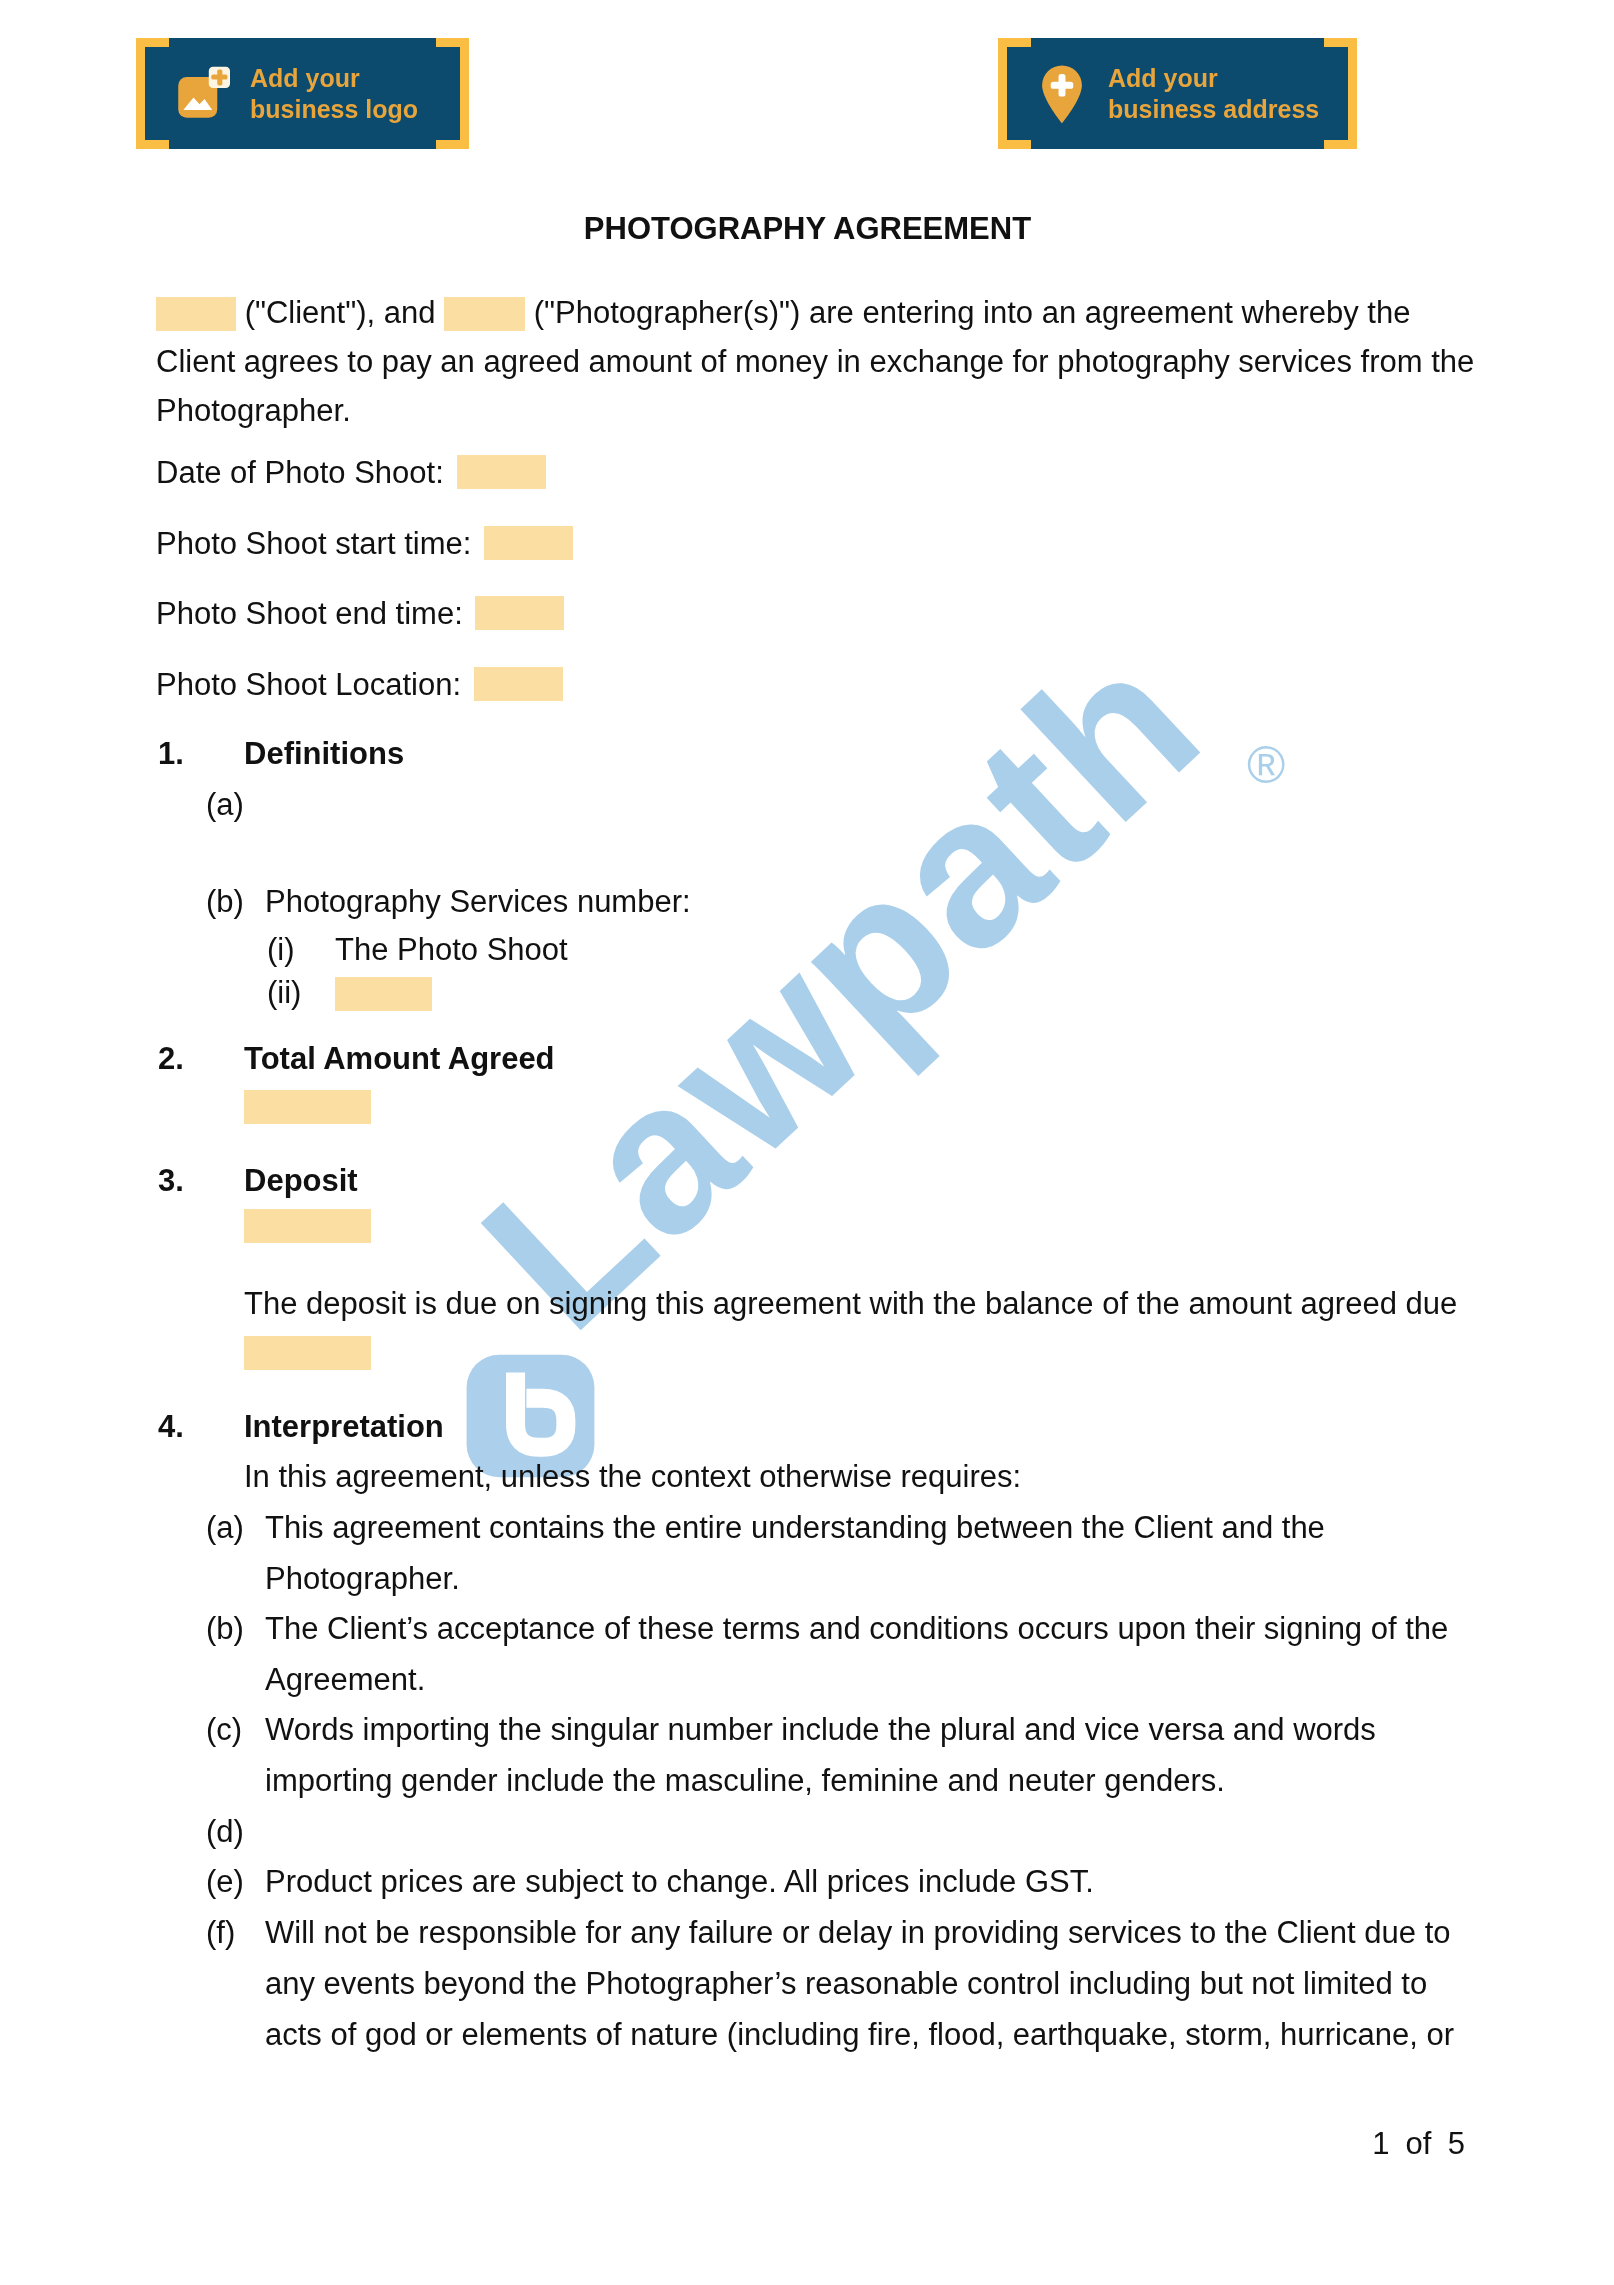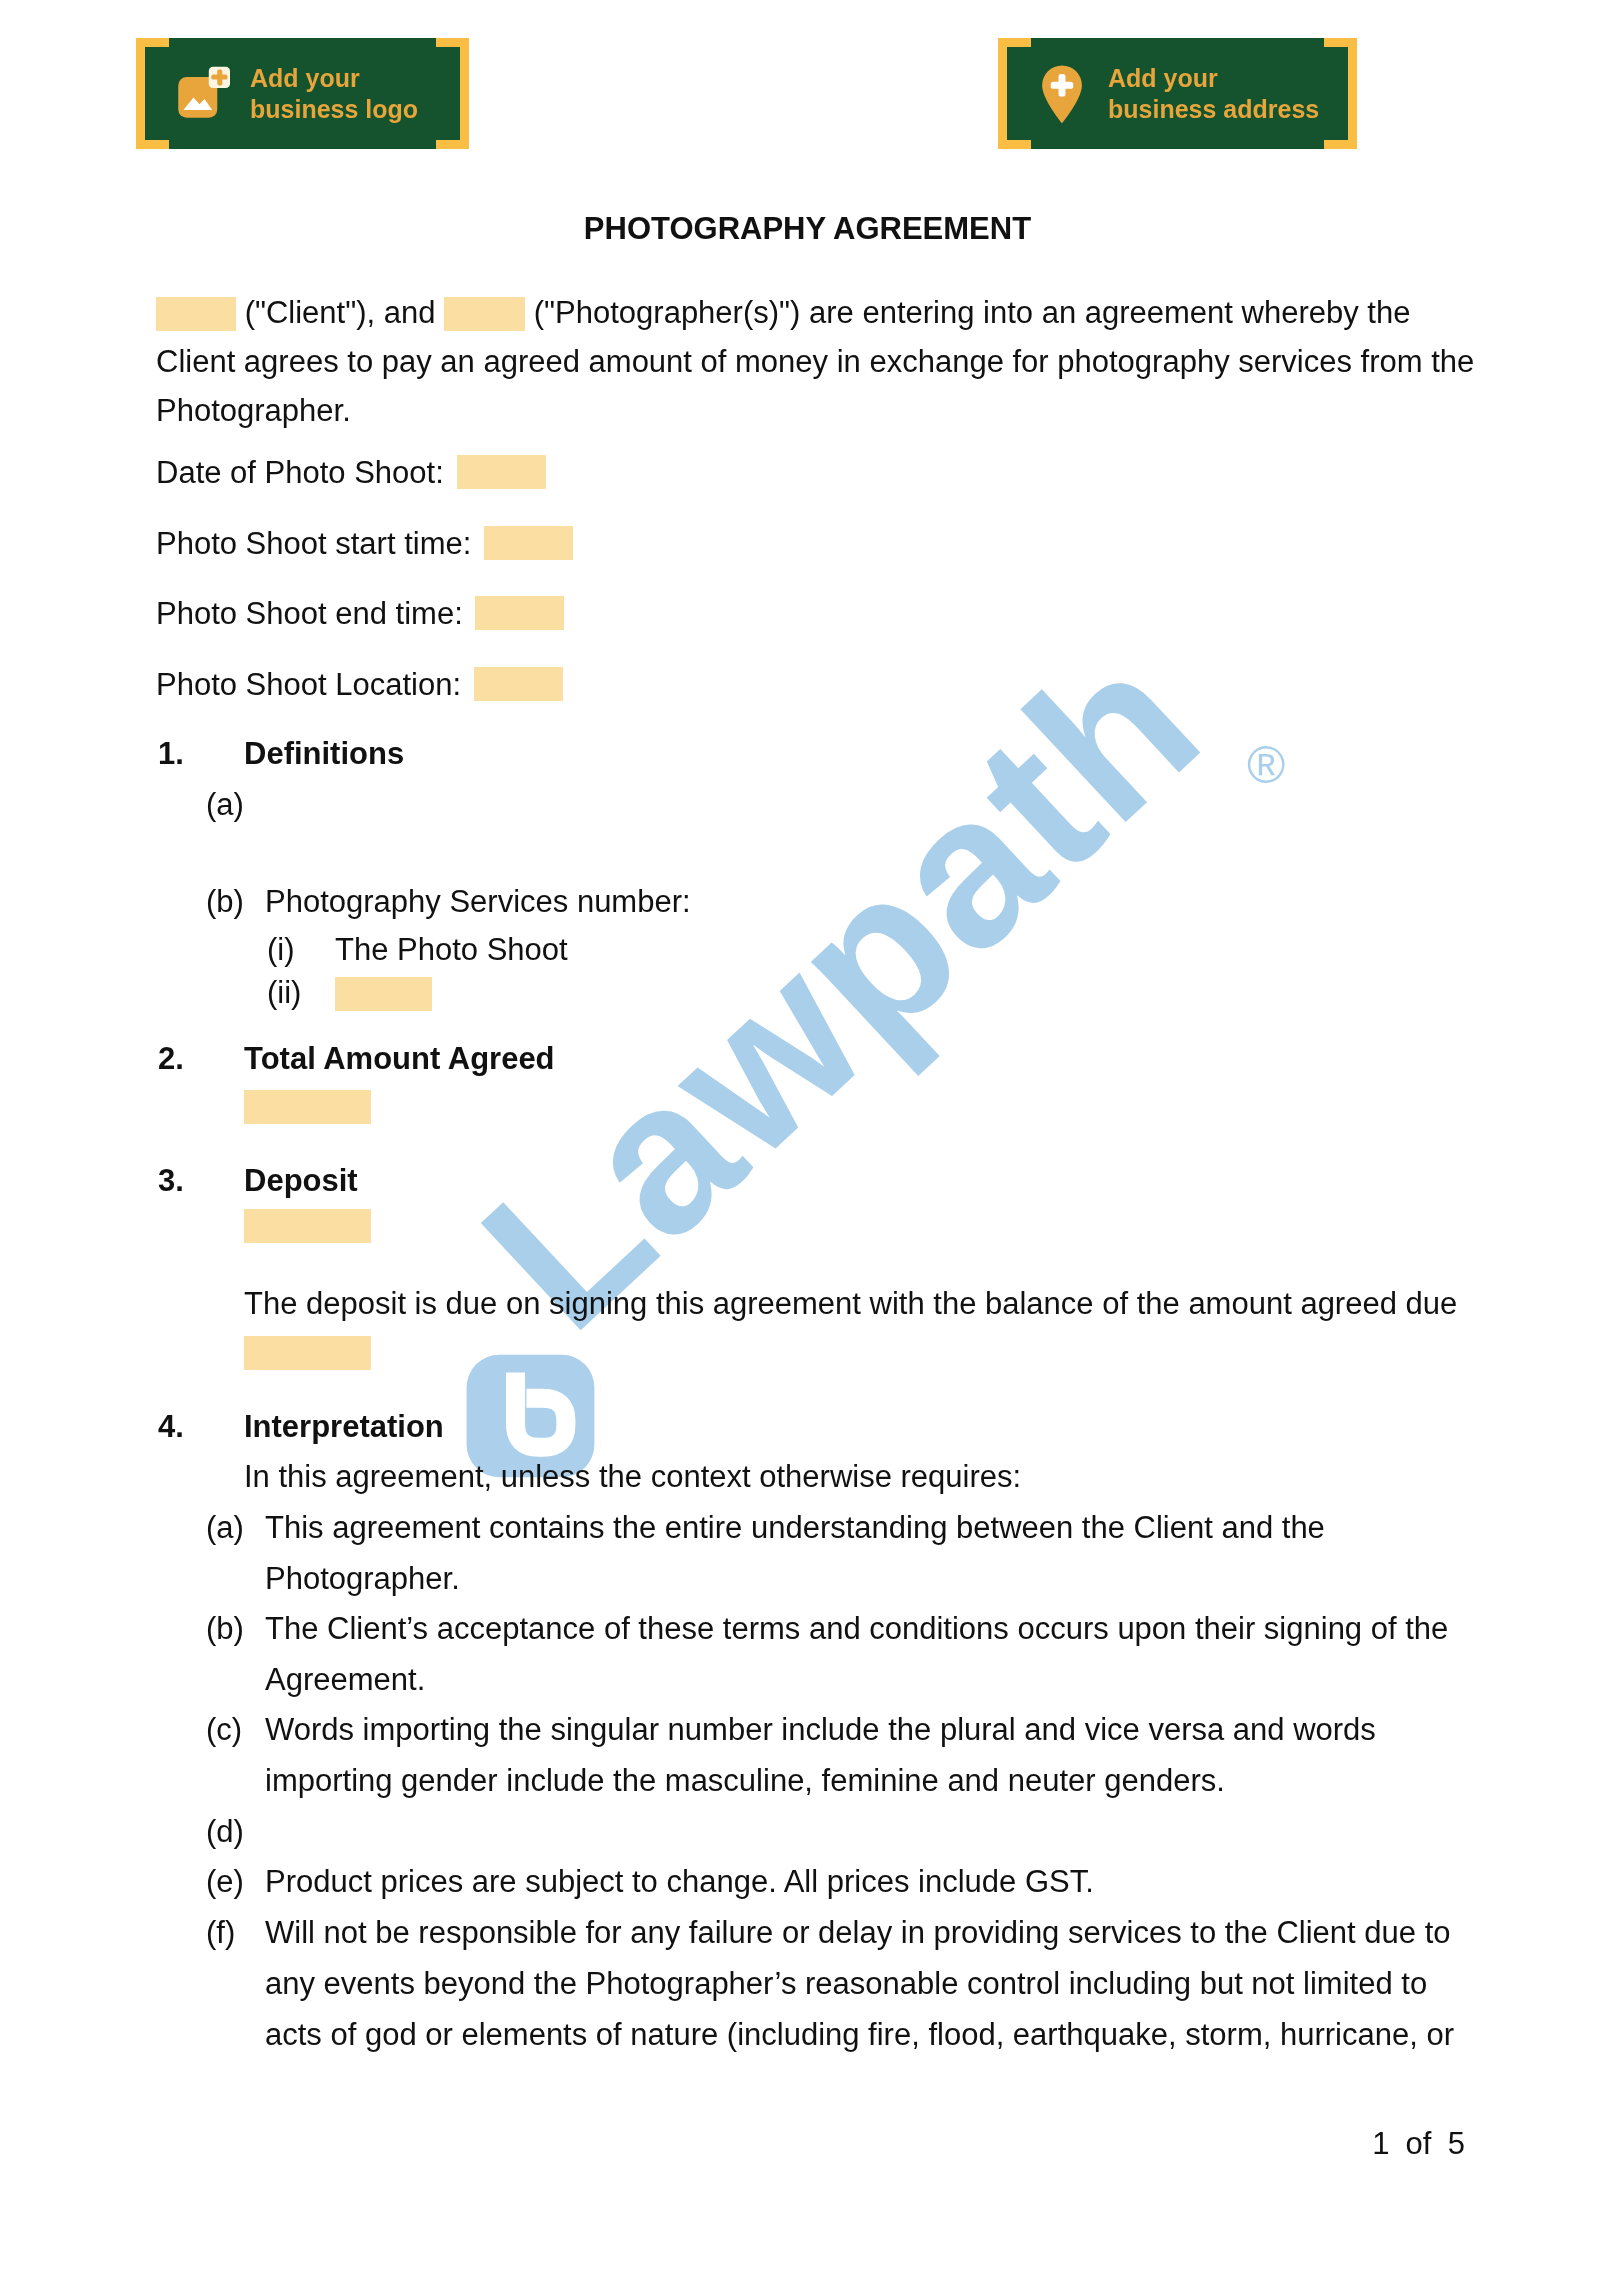--- a/index.html
+++ b/index.html
@@ -1,20 +1,20 @@
 <!DOCTYPE html>
 <html style="font-size:14.5px"><head>
 <meta charset="utf-8">
 <style>
   html,body{margin:0;padding:0;background:#ffffff;}
   body{font-family:"Liberation Sans",sans-serif;color:#111;}
   .page{position:relative;width:1615px;height:2285px;background:#ffffff;overflow:hidden;}
 
   
-  .badge{position:absolute;top:38px;height:111px;background:#14532d;display:flex;align-items:center;gap:20px;padding-left:38px;box-sizing:border-box;z-index:3;cursor:pointer;}
+  .badge{position:absolute;top:38px;height:111px;background:#0c4a6e;display:flex;align-items:center;gap:20px;padding-left:38px;box-sizing:border-box;z-index:3;cursor:pointer;}
   .badge.logo{left:136px;width:333px;}
   .badge.address{left:998px;width:359px;}
   .bk{position:absolute;top:0;bottom:0;width:33px;box-sizing:border-box;}
   .bk.l{left:0;border-left:9px solid #FBBE44;border-top:9px solid #FBBE44;border-bottom:9px solid #FBBE44;}
   .bk.r{right:0;border-right:9px solid #FBBE44;border-top:9px solid #FBBE44;border-bottom:9px solid #FBBE44;}
   .badge-text{font-weight:bold;font-size:25px;line-height:31px;color:#E8A53C;}
 
   
   .title{position:absolute;left:0;right:0;top:211px;text-align:center;font-size:31px;font-weight:bold;z-index:2;}
 

